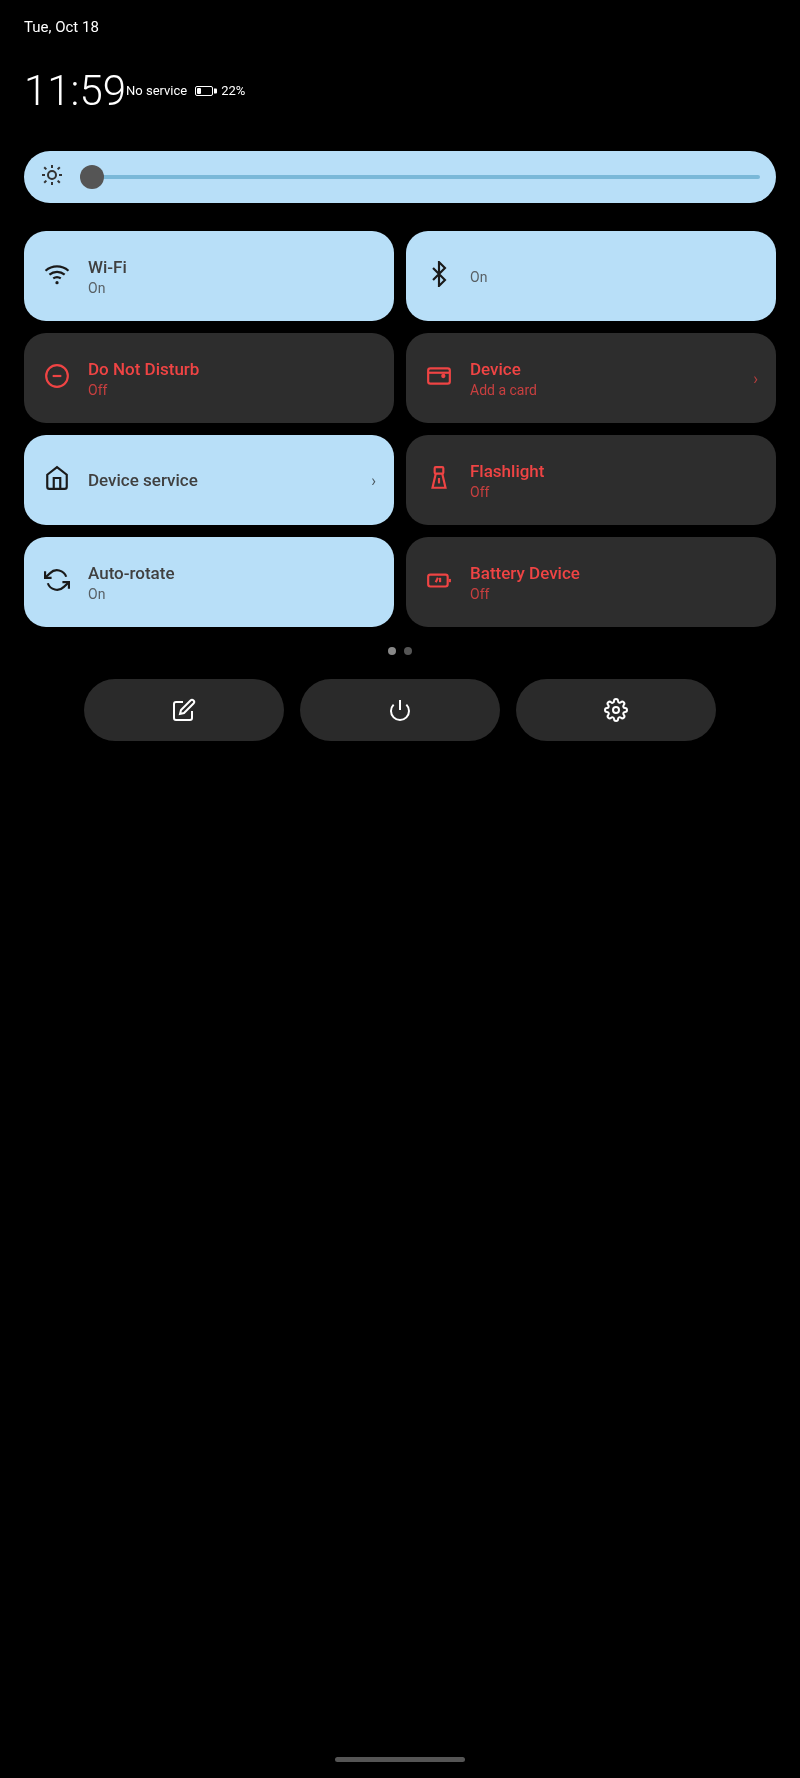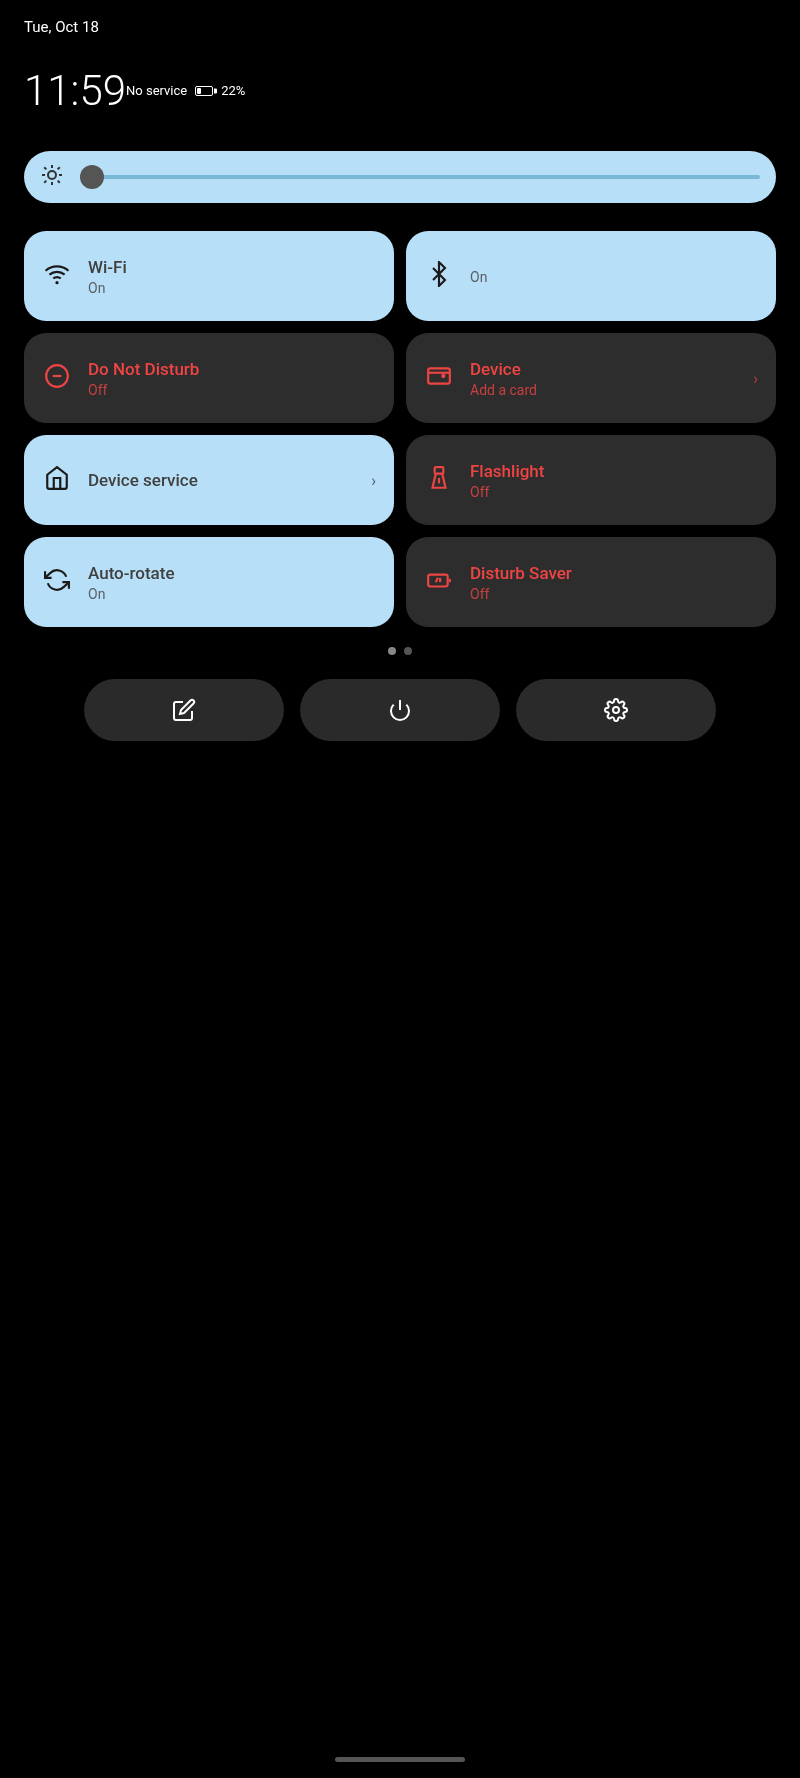--- a/index.html
+++ b/index.html
@@ -359,21 +359,21 @@
     </div>
     <div class="tile tile-inactive">
       <div class="tile-icon"><svg viewBox="0 0 24 24" fill="none" stroke="currentColor" stroke-width="2" width="26" height="26">
     <rect x="2" y="7" width="18" height="11" rx="2"></rect>
     <path d="M22 11v3"></path>
     <line x1="7" y1="12" x2="7" y2="12"></line>
     <line x1="11" y1="10" x2="9" y2="14"></line>
     <line x1="13" y1="10" x2="13" y2="14"></line>
   </svg></div>
       <div class="tile-text">
-        <div class="tile-label">Disturb Saver</div>
+        <div class="tile-label">Battery Device</div>
         <div class="tile-sublabel">Off</div>
       </div>
     </div>
   </div>
 
 <div class="page-dots">
   <div class="dot dot-active"></div>
   <div class="dot dot-inactive"></div>
 </div>
 

